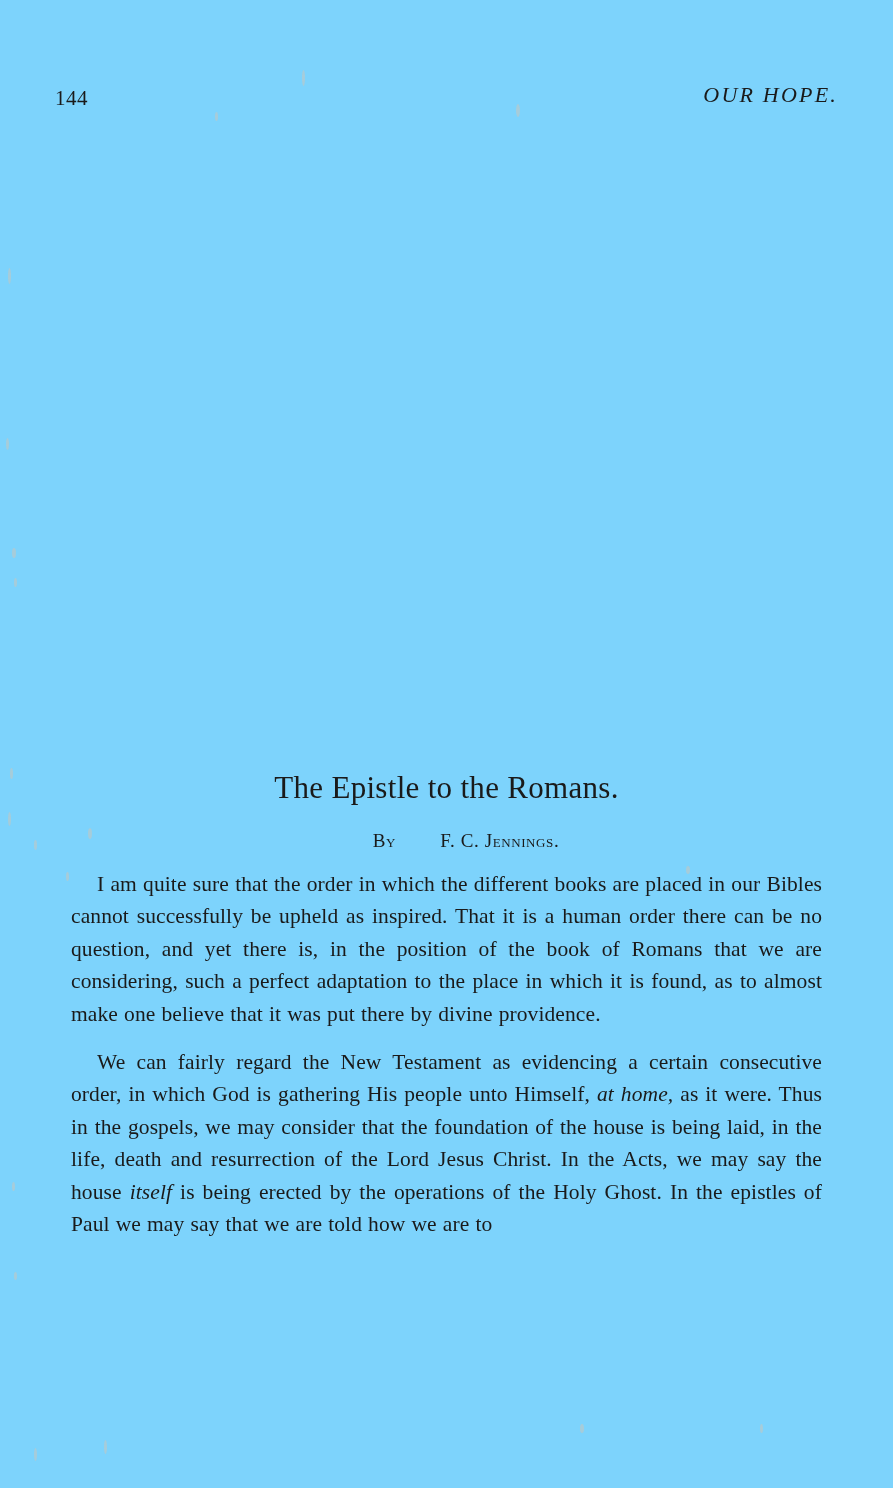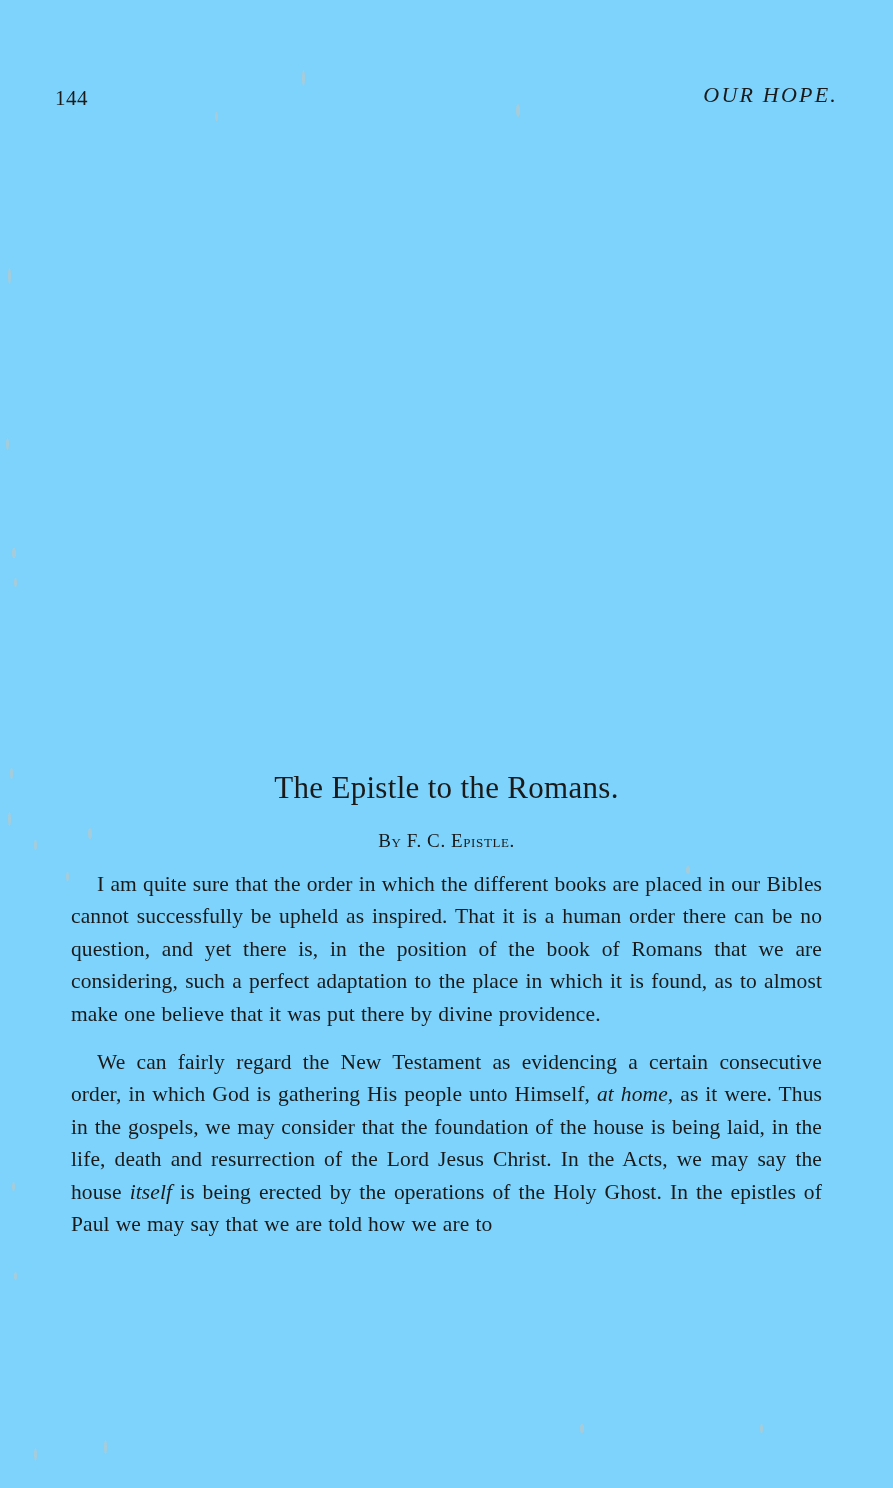--- a/index.html
+++ b/index.html
@@ -78,20 +78,21 @@
     text-align: center;
     font-size: 19px;
     margin: 0 0 16px 0;
     letter-spacing: 0.6px;
   }
   .byline .smallcaps {
     font-size: 19px;
   }
   .smallcaps {
     font-variant: small-caps;
+    margin-left: 39px;
   }
   .body-text p {
     margin: 16px;
     font-size: 21.5px;
     line-height: 32.4px;
     text-align: justify;
     text-indent: 26px;
     letter-spacing: 0.1px;
     word-spacing: 0.6px;
   }
@@ -126,21 +127,21 @@
 
   <div class="running-head">
     <span class="folio">144</span>
     <span class="head-title">OUR HOPE.</span>
   </div>
 
   <div class="article">
     <h1 class="article-title">The Epistle to the Romans.</h1>
     <div class="byline">
       <span class="smallcaps">By</span>
-      <span class="smallcaps">F. C. Epistle.</span>
+      <span class="smallcaps">F. C. Jennings.</span>
     </div>
     <div class="body-text">
       <p>I am quite sure that the order in which the different books are placed in our Bibles cannot successfully be upheld as inspired. That it is a human order there can be no question, and yet there is, in the position of the book of Romans that we are considering, such a perfect adaptation to the place in which it is found, as to almost make one believe that it was put there by divine providence.</p>
       <p><span>We can fairly regard the New Testament as evidencing a certain consecutive order, in which God is gathering His people unto Himself, </span><em>at home,</em><span> as it were. Thus in the gospels, we may consider that the foundation of the house is being laid, in the life, death and resurrection of the Lord Jesus Christ. In the Acts, we may say the house </span><em>itself</em><span> is being erected by the operations of the Holy Ghost. In the epistles of Paul we may say that we are told how we are to</span></p>
     </div>
   </div>
 
 </div>
 
 </body></html>

